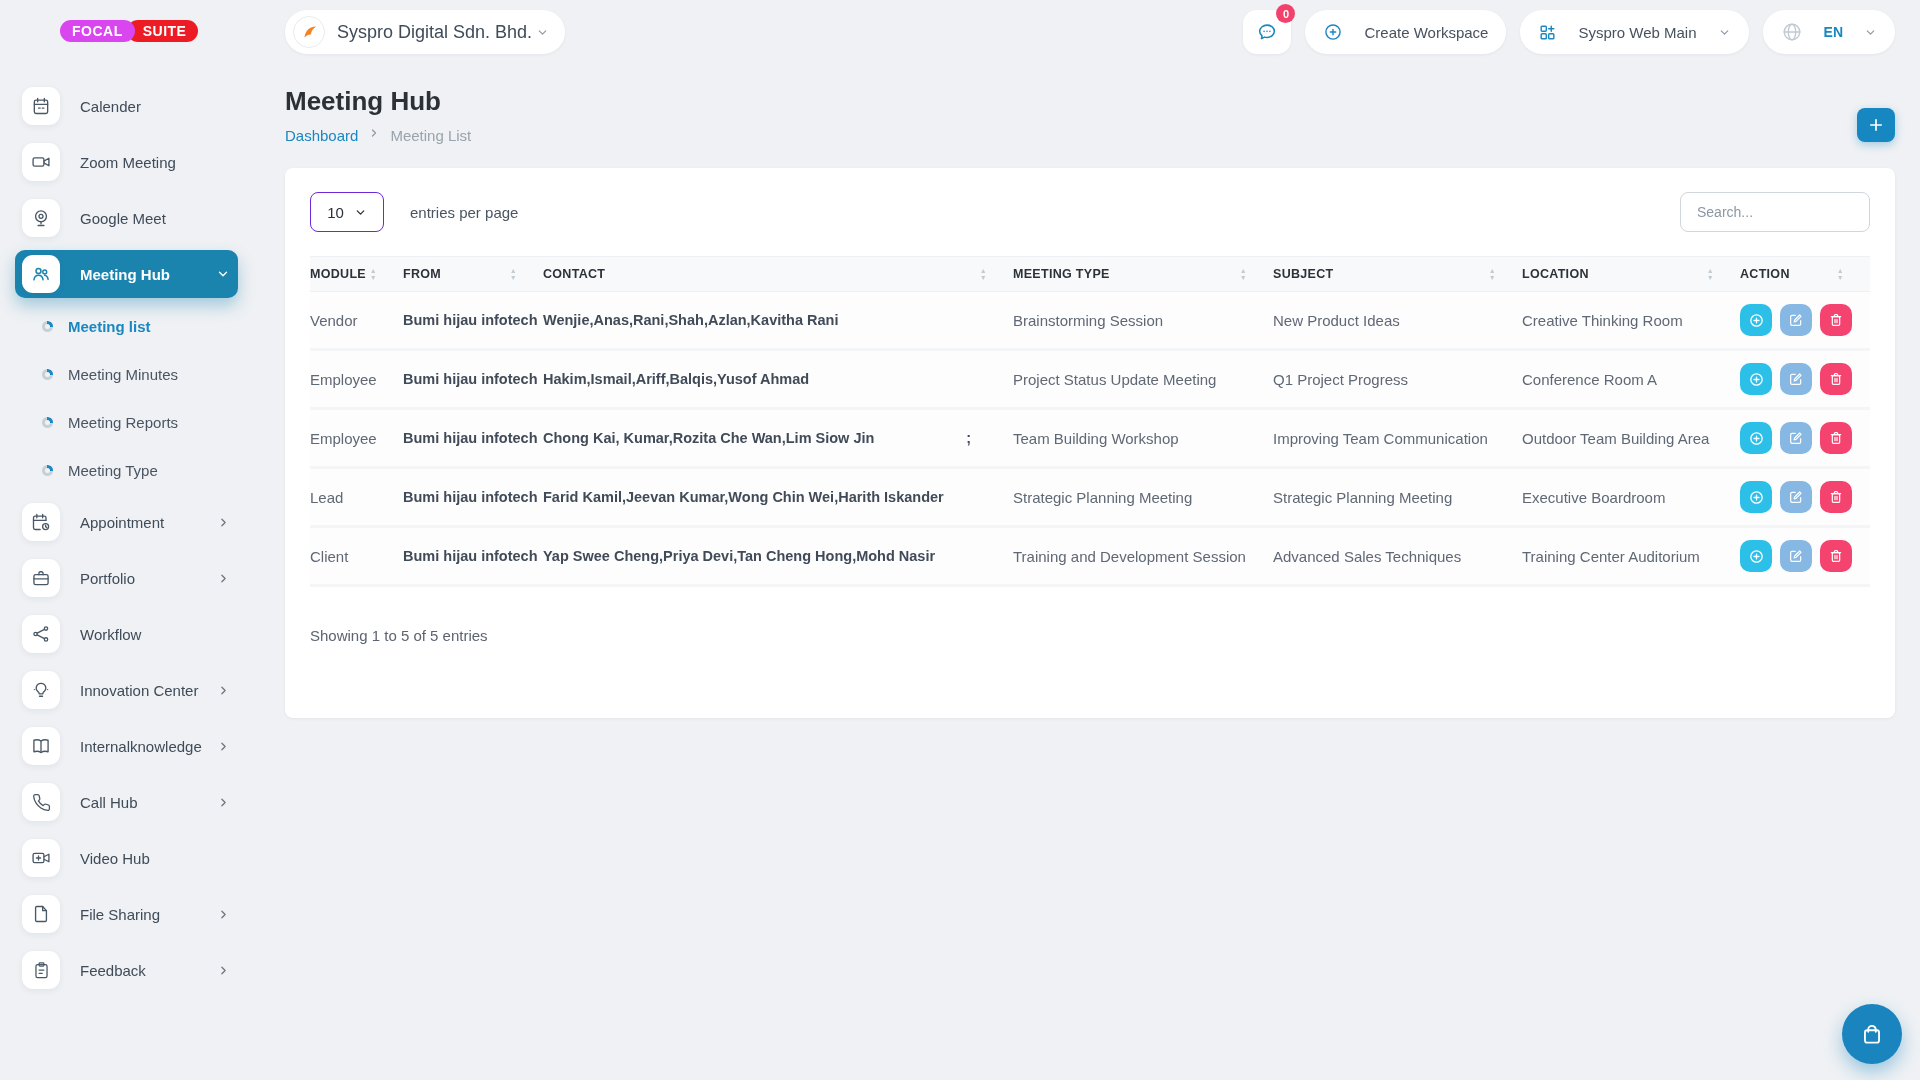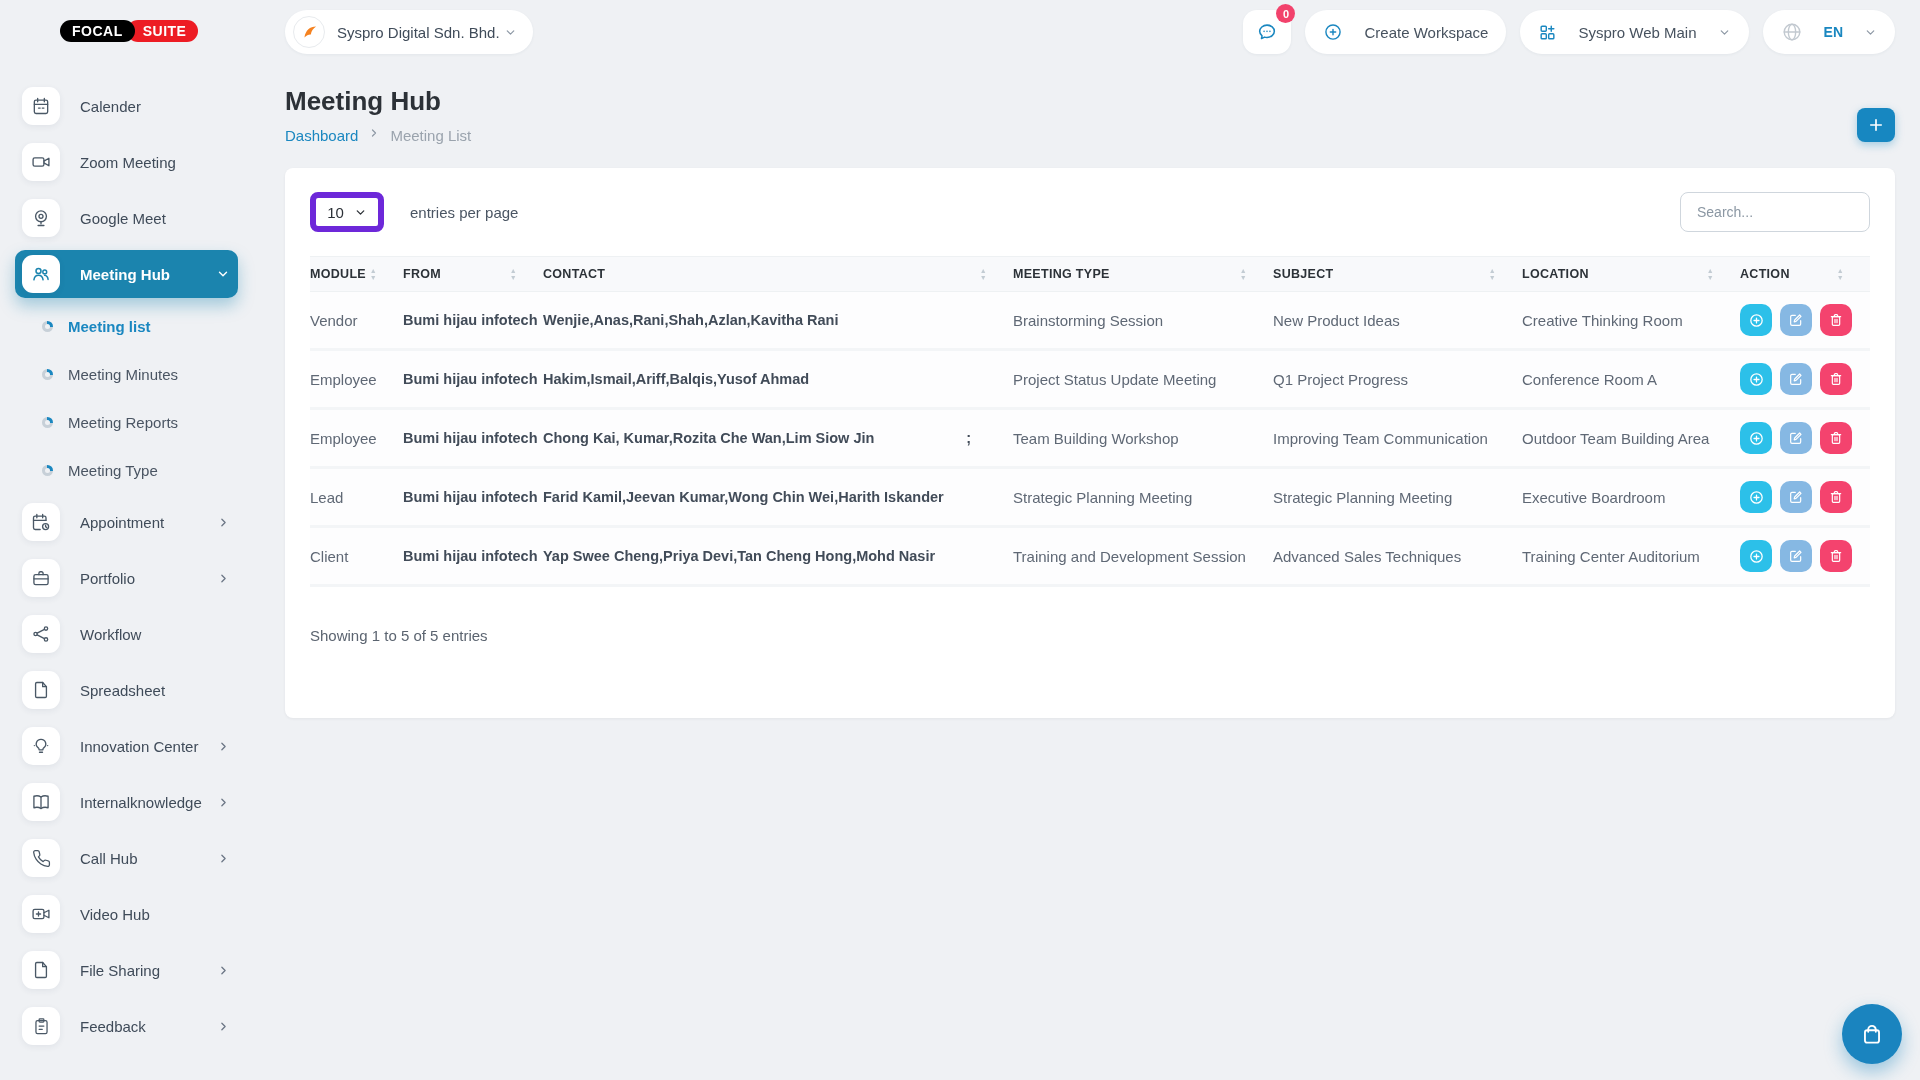--- a/index.html
+++ b/index.html
@@ -9,21 +9,21 @@
     background:#eff1f4;
     color:#3f4b59;
     position:relative;
   }
   svg { display:block; }
 
   
   .sidebar { position:absolute; left:0; top:0; width:260px; height:1080px; padding:20px 0 0 0; }
   .logo { display:flex; align-items:center; margin-left:60px; height:22px; }
   .logo-pill { font-size:14px; font-weight:bold; letter-spacing:.5px; color:#fff; padding:3px 12px; border-radius:11px; }
-  .logo-pill.blue { background:#000000; z-index:2; }
+  .logo-pill.blue { background:#d946ef; z-index:2; }
   .logo-pill.red  { background:#ed1c24; margin-left:-8px; padding-left:16px; z-index:1; }
 
   .nav { margin-top:36px; }
   .nav-item { display:flex; align-items:center; height:56px; padding-left:22px; cursor:pointer; position:relative; }
   .icon-tile { width:38px; height:38px; background:#fff; border-radius:11px; display:flex; align-items:center; justify-content:center; color:#4a5866; box-shadow:0 2px 6px rgba(40,60,80,.07); flex:0 0 38px; }
   .nav-label { margin-left:20px; font-size:15px; color:#3f4b59; }
   .nav-chev { position:absolute; right:30px; color:#6b7685; }
 
   .nav-item.active { padding-left:0; }
   .nav-item.active .pill {
@@ -37,42 +37,42 @@
   .sub-item { display:flex; align-items:center; height:48px; padding-left:42px; cursor:pointer; }
   .bullet { width:11px; height:11px; border-radius:50%; background:conic-gradient(#1a87c0 0 100deg, #c7d0d8 100deg 360deg); position:relative; flex:0 0 11px; }
   .bullet::after { content:""; position:absolute; left:3px; top:3px; width:5px; height:5px; border-radius:50%; background:#eff1f4; }
   .sub-label { margin-left:15px; font-size:15px; color:#4a5563; }
   .sub-item.active .sub-label { color:#1a87c0; font-weight:bold; }
 
   
   .topbar { position:absolute; left:260px; top:0; right:0; height:64px; display:flex; align-items:center; padding:0 25px; }
   .chip { background:#fff; border-radius:24px; height:44px; display:flex; align-items:center; padding:0 16px 0 8px; box-shadow:0 1px 3px rgba(40,60,80,.06); cursor:pointer; }
   .ws-logo { width:32px; height:32px; border-radius:50%; background:#fff; border:1px solid #e8ebee; display:flex; align-items:center; justify-content:center; }
-  .chip-text { margin:0 4px 0 12px; font-size:15px; color:#3f4b59; }
+  .chip-text { margin:0 4px 0 12px; font-size:18px; color:#3f4b59; }
   .chev { color:#8d98a5; }
   .topbar-right { margin-left:auto; display:flex; align-items:center; gap:14px; }
   .chat-btn { background:#fff; width:48px; height:44px; border-radius:14px; display:flex; align-items:center; justify-content:center; position:relative; cursor:pointer; box-shadow:0 1px 3px rgba(40,60,80,.06); color:#1a87c0; }
   .chat-badge { position:absolute; top:-6px; right:-4px; min-width:19px; height:19px; border-radius:10px; background:#f2426c; color:#fff; font-size:11px; font-weight:bold; display:flex; align-items:center; justify-content:center; padding:0 5px; }
   .pill-btn { background:#fff; border-radius:22px; height:44px; display:flex; align-items:center; padding:0 18px; gap:21px; font-size:15px; color:#47525f; cursor:pointer; box-shadow:0 1px 3px rgba(40,60,80,.06); }
   .pill-btn .blue { color:#1a87c0; }
   .lang-label { color:#1a87c0; font-size:14px; font-weight:bold; }
 
   
   .content { position:absolute; left:260px; top:64px; right:0; bottom:0; padding:0 25px; }
   .page-head { display:flex; align-items:flex-start; margin-top:22px; }
   .page-title { font-size:26px; font-weight:bold; color:#2c3137; }
   .breadcrumb { display:flex; gap:10px; margin-top:10px; font-size:15px; }
   .crumb-link { color:#1a87c0; cursor:pointer; }
   .crumb-cur { color:#9aa3ad; }
   .add-btn { margin-left:auto; margin-top:22px; width:38px; height:34px; border-radius:8px; background:#1787c1; color:#fff; display:flex; align-items:center; justify-content:center; cursor:pointer; box-shadow:0 3px 8px rgba(23,135,193,.35); }
 
   
   .card { background:#fff; border-radius:8px; margin-top:24px; padding:24px 25px 0 25px; height:550px; box-shadow:0 1px 3px rgba(30,40,50,.06); position:relative; }
   .controls { display:flex; align-items:center; }
-  .select-box { width:74px; height:40px; border:6px solid #6d28d9; border-radius:8px; display:flex; align-items:center; justify-content:center; gap:10px; font-size:15px; color:#2c3137; cursor:pointer; }
+  .select-box { width:74px; height:40px; border:1px solid #6d28d9; border-radius:8px; display:flex; align-items:center; justify-content:center; gap:10px; font-size:15px; color:#2c3137; cursor:pointer; }
   .controls-label { margin-left:26px; font-size:15px; color:#4a5563; }
   .search-input { margin-left:auto; width:190px; height:40px; border:1px solid #cfd6dd; border-radius:8px; padding:0 16px; font-size:14px; color:#3f4b59; font-family:"Liberation Sans", sans-serif; outline:none; background:#fff; }
   .search-input::placeholder { color:#8b97a3; }
 
   
   .table { margin-top:24px; }
   .trow { display:grid; grid-template-columns:93px 140px 470px 260px 249px 218px 1fr; align-items:center; }
   .thead { background:#f8f9fb; height:36px; border-top:1px solid #eef1f3; border-bottom:1px solid #eef1f3; }
   .th { display:flex; align-items:center; justify-content:space-between; padding-right:26px; font-size:12.5px; font-weight:bold; color:#2c3238; letter-spacing:.3px; cursor:pointer; }
   .sort { display:flex; flex-direction:column; gap:1px; color:#c3ccd3; font-size:7px; line-height:6px; }
@@ -205,29 +205,20 @@
         <svg width="20" height="20" viewBox="0 0 24 24" fill="none" stroke="currentColor" stroke-width="1.6" stroke-linecap="round" stroke-linejoin="round">
             <circle cx="5.5" cy="12" r="2"></circle>
             <circle cx="18" cy="5.5" r="2"></circle>
             <circle cx="18" cy="18.5" r="2"></circle>
             <path d="M7.4 11l8.7-4.5M7.4 13l8.7 4.5"></path>
           </svg>
       </span>
       <span class="nav-label">Workflow</span>
     </div>
 
-    <div class="nav-item">
-      <span class="icon-tile">
-        <svg width="20" height="20" viewBox="0 0 24 24" fill="none" stroke="currentColor" stroke-width="1.6" stroke-linecap="round" stroke-linejoin="round">
-            <path d="M14 3H7a1.5 1.5 0 0 0-1.5 1.5v15A1.5 1.5 0 0 0 7 21h10a1.5 1.5 0 0 0 1.5-1.5V8z"></path>
-            <path d="M14 3v5h4.5"></path>
-          </svg>
-      </span>
-      <span class="nav-label">Spreadsheet</span>
-    </div>
 
     <div class="nav-item">
       <span class="icon-tile">
         <svg width="20" height="20" viewBox="0 0 24 24" fill="none" stroke="currentColor" stroke-width="1.6" stroke-linecap="round" stroke-linejoin="round">
             <path d="M12 4a5.6 5.6 0 0 0-3.3 10.2c.8.6 1 1.5 1 2.4h4.6c0-.9.2-1.8 1-2.4A5.6 5.6 0 0 0 12 4z"></path>
             <path d="M10.2 19.5h3.6M4 11.5h.01M20 11.5h.01"></path>
           </svg>
       </span>
       <span class="nav-label">Innovation Center</span>
       <span class="nav-chev">

